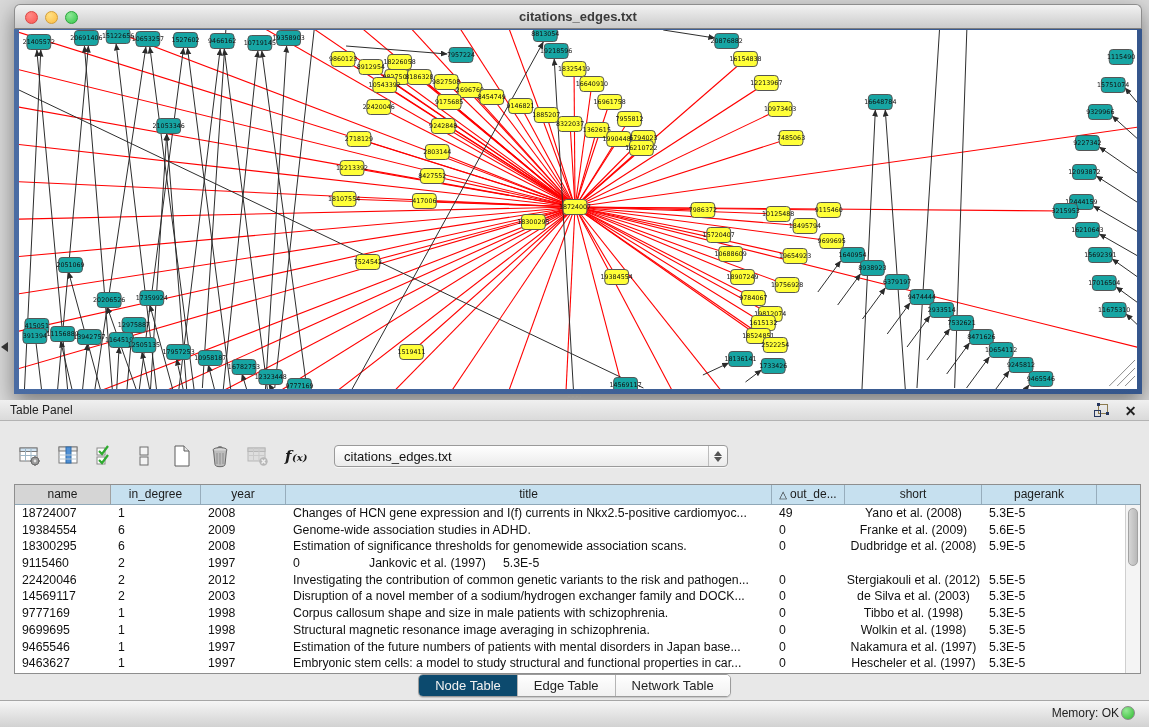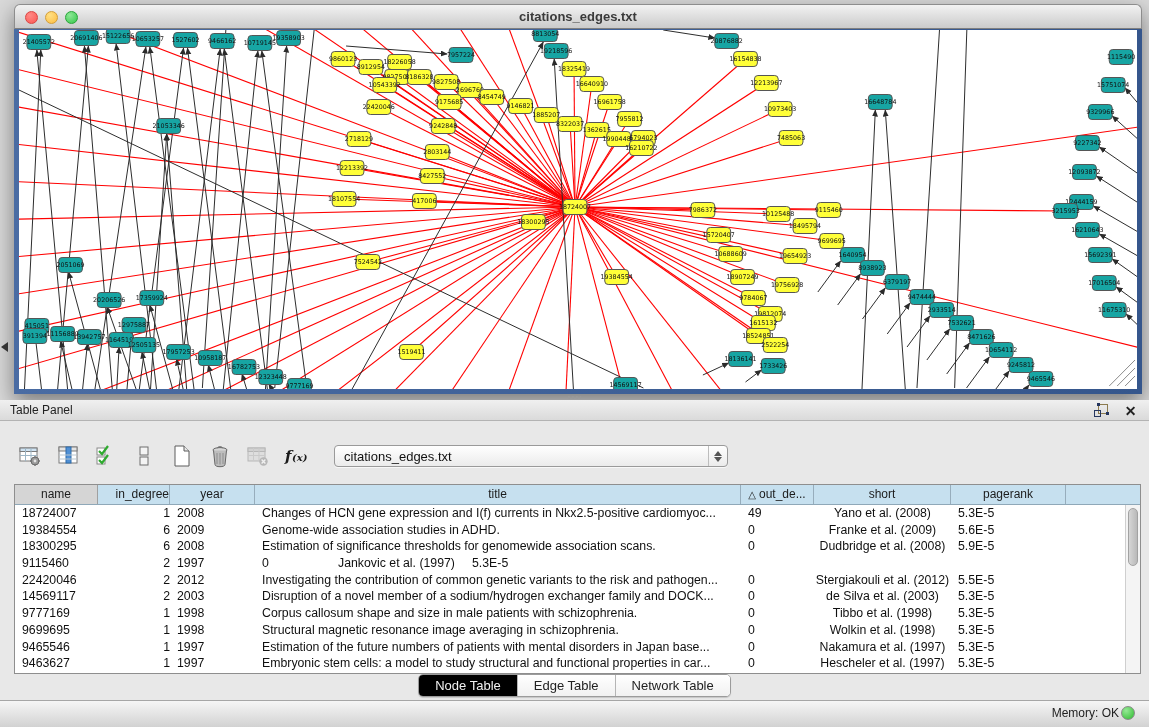--- a/index.html
+++ b/index.html
@@ -56,33 +56,33 @@
   .thead{display:flex;height:20px;background:#c6e0ef;border-bottom:1px solid #8fa8b8;box-sizing:border-box;}
   .th{font-size:12px;color:#1c1c1c;text-align:center;line-height:19px;border-right:1px solid #97adbc;
     box-sizing:border-box;white-space:nowrap;overflow:hidden;}
   .th.name-col{background:#d5d5d5;border-right:1px solid #a0a0a0;}
   .sort-tri{font-size:10px;margin-right:3px;}
   .tbody{position:absolute;left:0;top:20px;right:15px;bottom:0;overflow:hidden;}
   .tr{display:flex;height:16.7px;}
   .td{font-size:12.3px;color:#101010;line-height:16.5px;padding-left:7px;box-sizing:border-box;
     white-space:nowrap;overflow:hidden;}
   .td.center{text-align:center;padding-left:0;}
-  .col0{width:83px;}.col1{width:72px;text-align:right;}.col2{width:85px;}.col3{width:486px;}
+  .col0{width:96px;}.col1{width:90px;}.col2{width:85px;}.col3{width:486px;}
   .col4{width:73px;}.col5{width:137px;}.col6{width:115px;}
   .vscroll{position:absolute;right:0;top:20px;bottom:0;width:15px;background:#f4f4f4;border-left:1px solid #cfcfcf;box-sizing:border-box;}
   .vthumb{position:absolute;left:2px;top:3px;width:10px;height:58px;border-radius:6px;
     background:linear-gradient(90deg,#d6d6d6,#b9b9b9);border:1px solid #a2a2a2;box-sizing:border-box;}
   
   .tabs{position:absolute;left:0;right:0;top:253px;display:flex;justify-content:center;}
   .seg{display:inline-flex;border:1px solid #9b9b9b;border-radius:5px;overflow:hidden;
     background:#fff;box-shadow:0 1px 1px rgba(0,0,0,.15);}
   .seg button{border:none;background:linear-gradient(#ffffff,#f1f1f1);font-size:13px;color:#222;
     padding:3px 16px;height:21px;line-height:15px;border-right:1px solid #b5b5b5;font-family:inherit;}
   .seg button:last-child{border-right:none;}
-  .seg button.active{background:#000000;color:#f2f2f2;}
+  .seg button.active{background:#0c4a6e;color:#f2f2f2;}
   
   .status-bar{position:absolute;left:0;top:700px;width:1149px;height:27px;
     background:linear-gradient(#f6f6f6,#d2d2d2);border-top:1px solid #a6a6a6;box-sizing:border-box;}
   .mem{position:absolute;right:14px;top:5px;display:flex;align-items:center;gap:2px;
     font-size:12px;color:#222;}
   .mem-dot{width:14px;height:14px;border-radius:50%;box-sizing:border-box;
     background:radial-gradient(circle at 35% 30%,#96e996,#2fbb2f);border:1px solid #8a8a8a;}
 </style>
 </head>
 <body>

